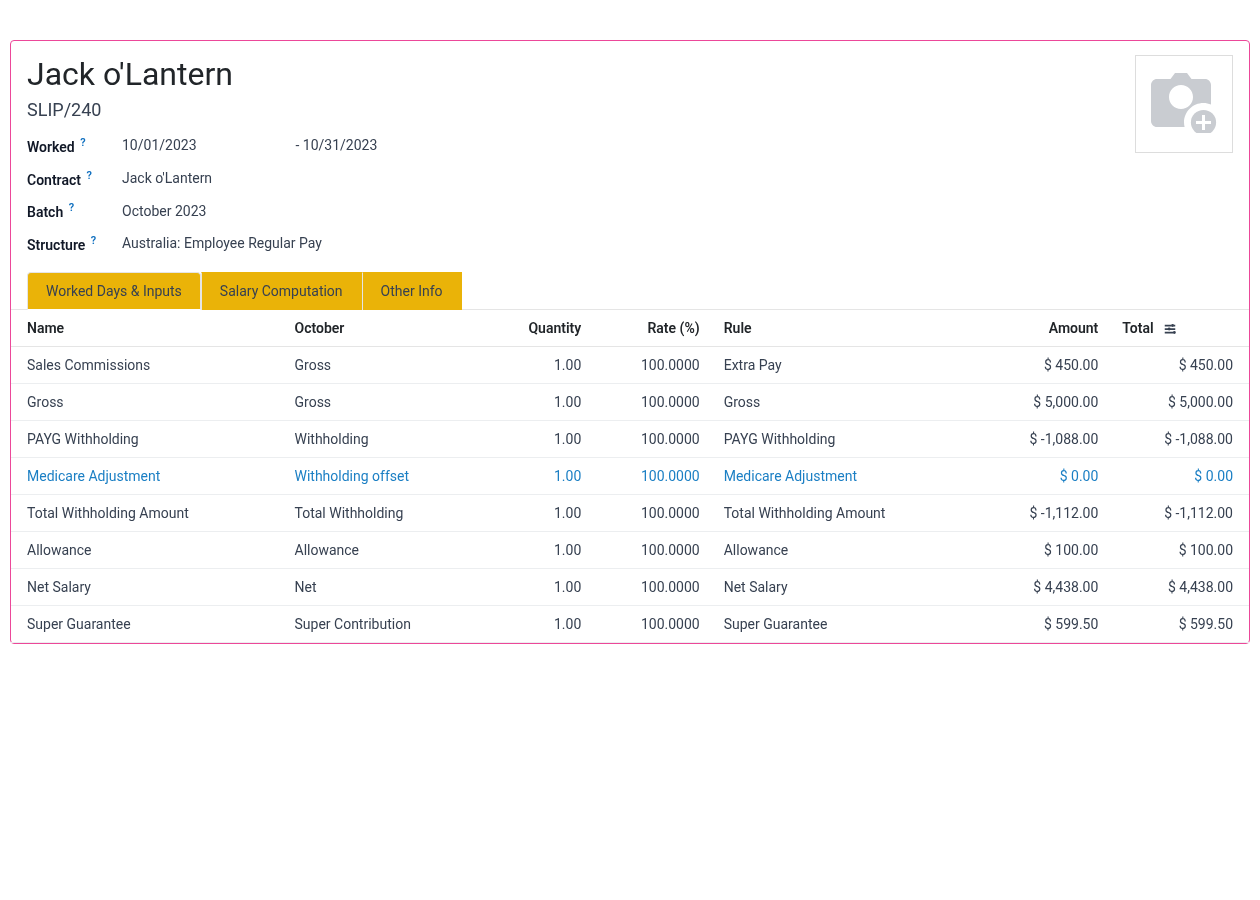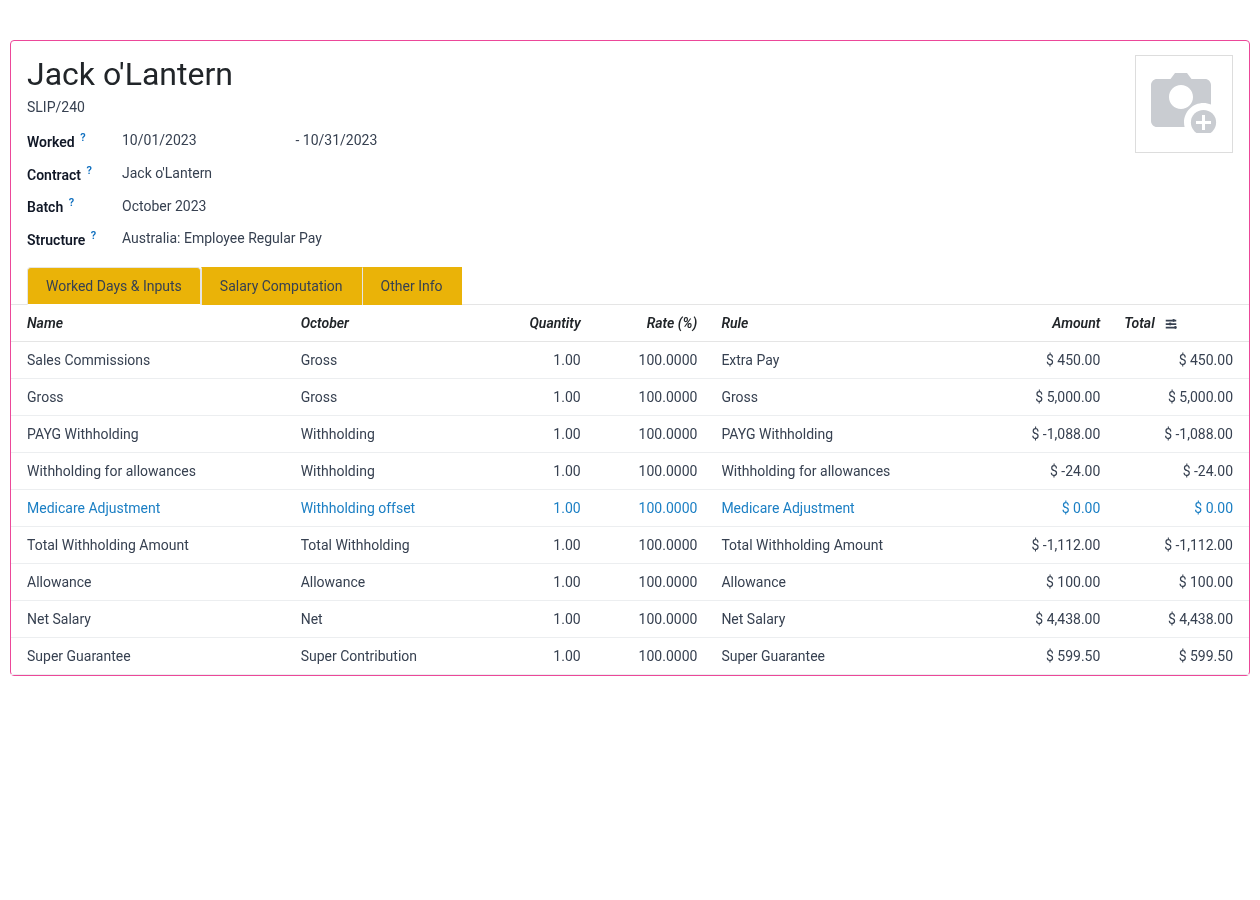--- a/index.html
+++ b/index.html
@@ -23,21 +23,21 @@
     padding: 14px 16px 4px 16px;
     position: relative;
   }
   .title {
     font-size: 32px;
     font-weight: 400;
     color: #212529;
     margin: 0 0 6px 0;
   }
   .subtitle {
-    font-size: 14px;
+    font-size: 18px;
     color: #374151;
     margin: 0 0 16px 0;
   }
   .avatar-box {
     position: absolute;
     top: 14px;
     right: 16px;
     width: 98px;
     height: 98px;
     border: 1px solid #ddd;
@@ -104,21 +104,20 @@
     padding: 10px 12px;
     text-align: left;
     border-bottom: 1px solid #eceef0;
     font-size: 14px;
     color: #374151;
   }
   table.data th {
     font-weight: 600;
     color: #212529;
     border-bottom: 1px solid #e5e5e5;
-    font-style: italic;
   }
   table.data th:first-child, table.data td:first-child { padding-left: 16px; }
   table.data th:last-child, table.data td:last-child { padding-right: 16px; }
 
   .col-qty, .col-rate, .col-amount, .col-total { text-align: right !important; }
   .col-total-h { text-align: left; white-space: nowrap; }
 
   tr.link-row td, tr.link-row td a { color: #1b7fc4; }
   a.cell-link { color: #1b7fc4; text-decoration: none; }
 
@@ -235,29 +234,20 @@
           </tr>
           <tr>
             <td>PAYG Withholding</td>
             <td>Withholding</td>
             <td class="col-qty">1.00</td>
             <td class="col-rate">100.0000</td>
             <td>PAYG Withholding</td>
             <td class="col-amount">$ -1,088.00</td>
             <td class="col-total">$ -1,088.00</td>
           </tr>
-          <tr>
-            <td>Withholding for allowances</td>
-            <td>Withholding</td>
-            <td class="col-qty">1.00</td>
-            <td class="col-rate">100.0000</td>
-            <td>Withholding for allowances</td>
-            <td class="col-amount">$ -24.00</td>
-            <td class="col-total">$ -24.00</td>
-          </tr>
           <tr class="link-row">
             <td><a href="#" class="cell-link">Medicare Adjustment</a></td>
             <td><a href="#" class="cell-link">Withholding offset</a></td>
             <td class="col-qty"><a href="#" class="cell-link">1.00</a></td>
             <td class="col-rate"><a href="#" class="cell-link">100.0000</a></td>
             <td><a href="#" class="cell-link">Medicare Adjustment</a></td>
             <td class="col-amount"><a href="#" class="cell-link">$ 0.00</a></td>
             <td class="col-total"><a href="#" class="cell-link">$ 0.00</a></td>
           </tr>
           <tr>

